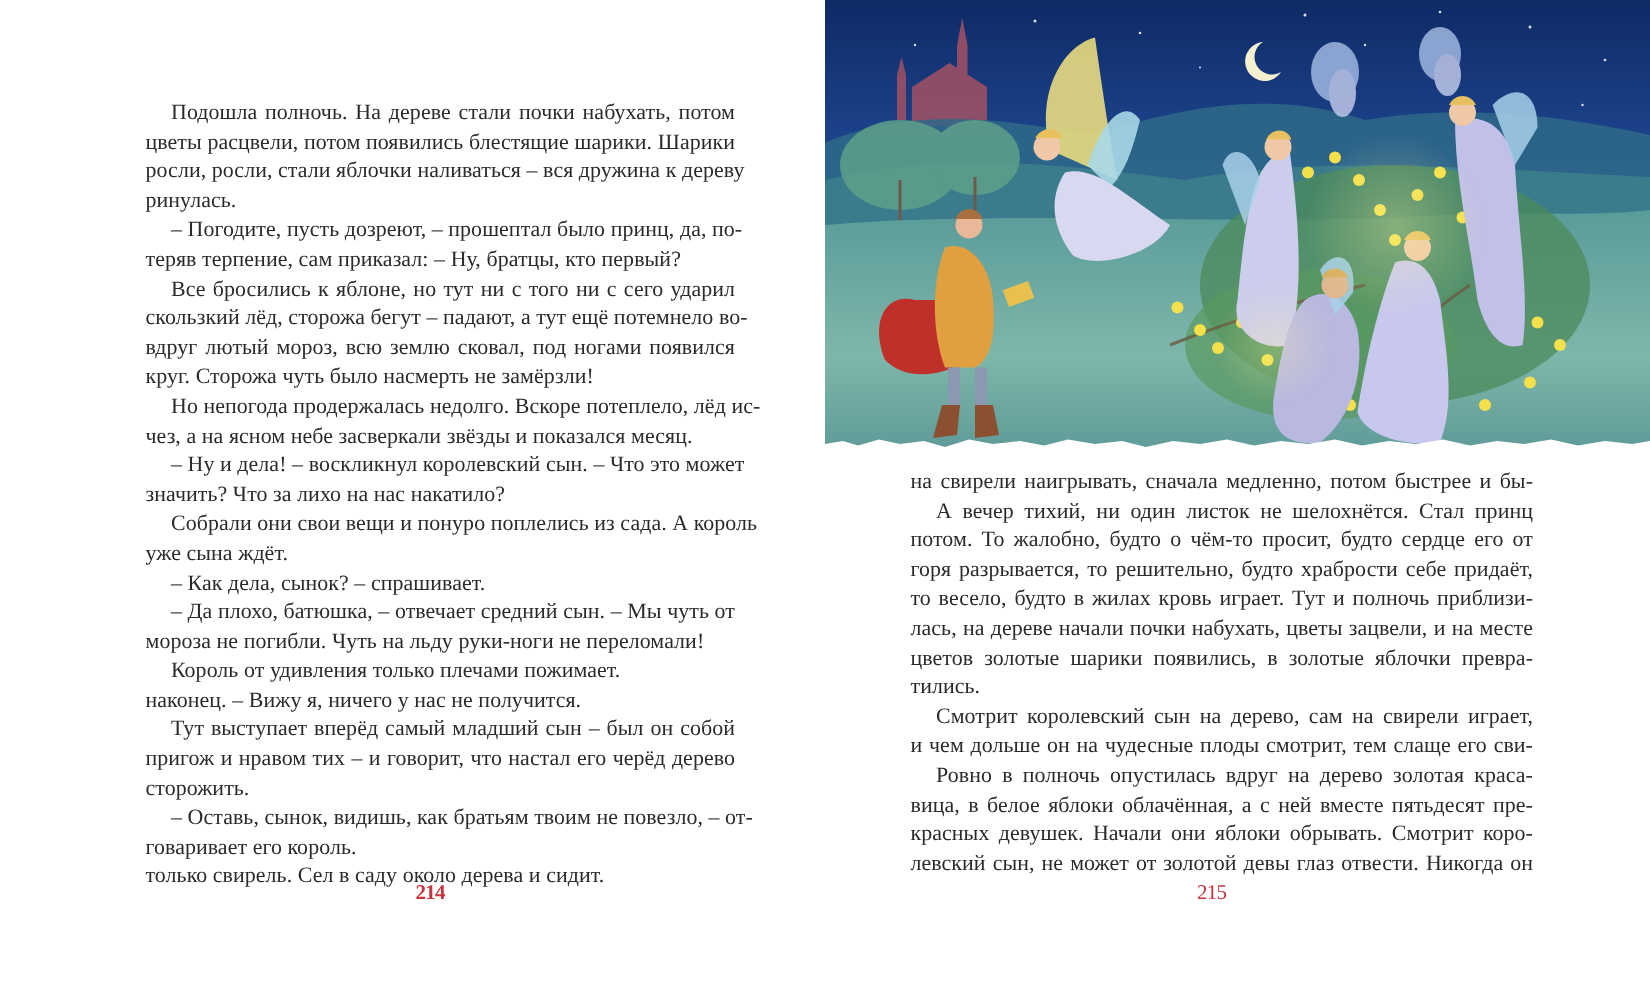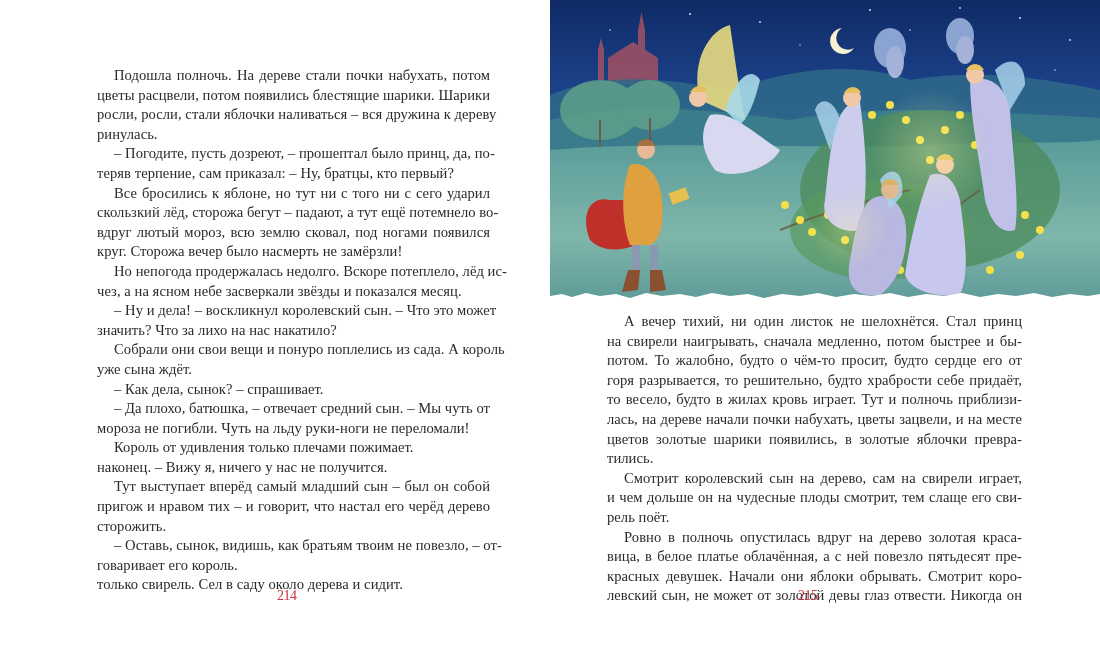--- a/index.html
+++ b/index.html
@@ -27,21 +27,21 @@
 
   .left-text { left: 97px; top: 66px; width: 393px; }
   .right-text { left: 57px; top: 312px; width: 415px; }
 
   .page-number {
     position: absolute; top: 588px;
     font-size: 14px; color: #c8323c;
     font-family: "Liberation Serif", serif;
     letter-spacing: -0.5px;
   }
-  .pn-left { left: 277px; }
+  .pn-left { left: 277px; font-weight: bold; }
   .pn-right { left: 248px; }
 
   
   .illustration {
     position: absolute; left: 0; top: 0; width: 550px; height: 302px;
     overflow: hidden;
   }
   .illustration svg { display: block; }
 </style>
 </head>
@@ -53,21 +53,21 @@
     <div class="text-block left-text" id="left-text">
         <span class="line indent">Подошла полночь. На дереве стали почки набухать, потом</span>
         <span class="line">цветы расцвели, потом появились блестящие шарики. Шарики</span>
         <span class="line">росли, росли, стали яблочки наливаться – вся дружина к дереву</span>
         <span class="line last">ринулась.</span>
         <span class="line indent">– Погодите, пусть дозреют, – прошептал было принц, да, по-</span>
         <span class="line last">теряв терпение, сам приказал: – Ну, братцы, кто первый?</span>
         <span class="line indent">Все бросились к яблоне, но тут ни с того ни с сего ударил</span>
         <span class="line">скользкий лёд, сторожа бегут – падают, а тут ещё потемнело во-</span>
         <span class="line">вдруг лютый мороз, всю землю сковал, под ногами появился</span>
-        <span class="line last">круг. Сторожа вечер было насмерть не замёрзли!</span>
+        <span class="line last">круг. Сторожа чуть было насмерть не замёрзли!</span>
         <span class="line indent">Но непогода продержалась недолго. Вскоре потеплело, лёд ис-</span>
         <span class="line last">чез, а на ясном небе засверкали звёзды и показался месяц.</span>
         <span class="line indent">– Ну и дела! – воскликнул королевский сын. – Что это может</span>
         <span class="line last">значить? Что за лихо на нас накатило?</span>
         <span class="line indent">Собрали они свои вещи и понуро поплелись из сада. А король</span>
         <span class="line last">уже сына ждёт.</span>
         <span class="line indent last">– Как дела, сынок? – спрашивает.</span>
         <span class="line indent">– Да плохо, батюшка, – отвечает средний сын. – Мы чуть от</span>
         <span class="line last">мороза не погибли. Чуть на льду руки-ноги не переломали!</span>
         <span class="line indent last">Король от удивления только плечами пожимает.</span>
@@ -226,32 +226,31 @@
           <rect x="120" y="190" width="18" height="12" fill="#e8c050" transform="rotate(-20 129 196)"></rect>
         </g>
 
         <circle cx="380" cy="150" r="60" fill="url(#glow)" opacity="0.35"></circle>
         <circle cx="300" cy="230" r="40" fill="url(#glow)" opacity="0.3"></circle>
 
         <path d="M0 296 L12 294 L22 297 L36 293 L50 296 L66 294 L80 298 L96 293 L112 296 L130 294 L146 297 L162 293 L180 296 L198 294 L214 298 L232 294 L250 296 L268 293 L286 297 L304 294 L322 296 L340 293 L358 297 L376 294 L394 296 L412 293 L430 297 L448 294 L466 296 L484 293 L502 297 L520 294 L538 296 L550 294 L550 302 L0 302Z" fill="#ffffff"></path>
       </svg>
     </div>
     <div class="text-block right-text" id="right-text">
+        <span class="line">на свирели наигрывать, сначала медленно, потом быстрее и бы-</span>
         <span class="line indent">А вечер тихий, ни один листок не шелохнётся. Стал принц</span>
-        <span class="line">на свирели наигрывать, сначала медленно, потом быстрее и бы-</span>
         <span class="line">потом. То жалобно, будто о чём-то просит, будто сердце его от</span>
         <span class="line">горя разрывается, то решительно, будто храбрости себе придаёт,</span>
         <span class="line">то весело, будто в жилах кровь играет. Тут и полночь приблизи-</span>
         <span class="line">лась, на дереве начали почки набухать, цветы зацвели, и на месте</span>
         <span class="line">цветов золотые шарики появились, в золотые яблочки превра-</span>
         <span class="line last">тились.</span>
         <span class="line indent">Смотрит королевский сын на дерево, сам на свирели играет,</span>
         <span class="line">и чем дольше он на чудесные плоды смотрит, тем слаще его сви-</span>
-        <span class="line last">рель поёт.</span>
         <span class="line indent">Ровно в полночь опустилась вдруг на дерево золотая краса-</span>
-        <span class="line">вица, в белое платье облачённая, а с ней повезло пятьдесят пре-</span>
+        <span class="line">вица, в белое яблоки облачённая, а с ней вместе пятьдесят пре-</span>
         <span class="line">красных девушек. Начали они яблоки обрывать. Смотрит коро-</span>
         <span class="line">левский сын, не может от золотой девы глаз отвести. Никогда он</span>
       </div>
     <div class="page-number pn-right">215</div>
   </div>
 
 </div>
 
 </body></html>

